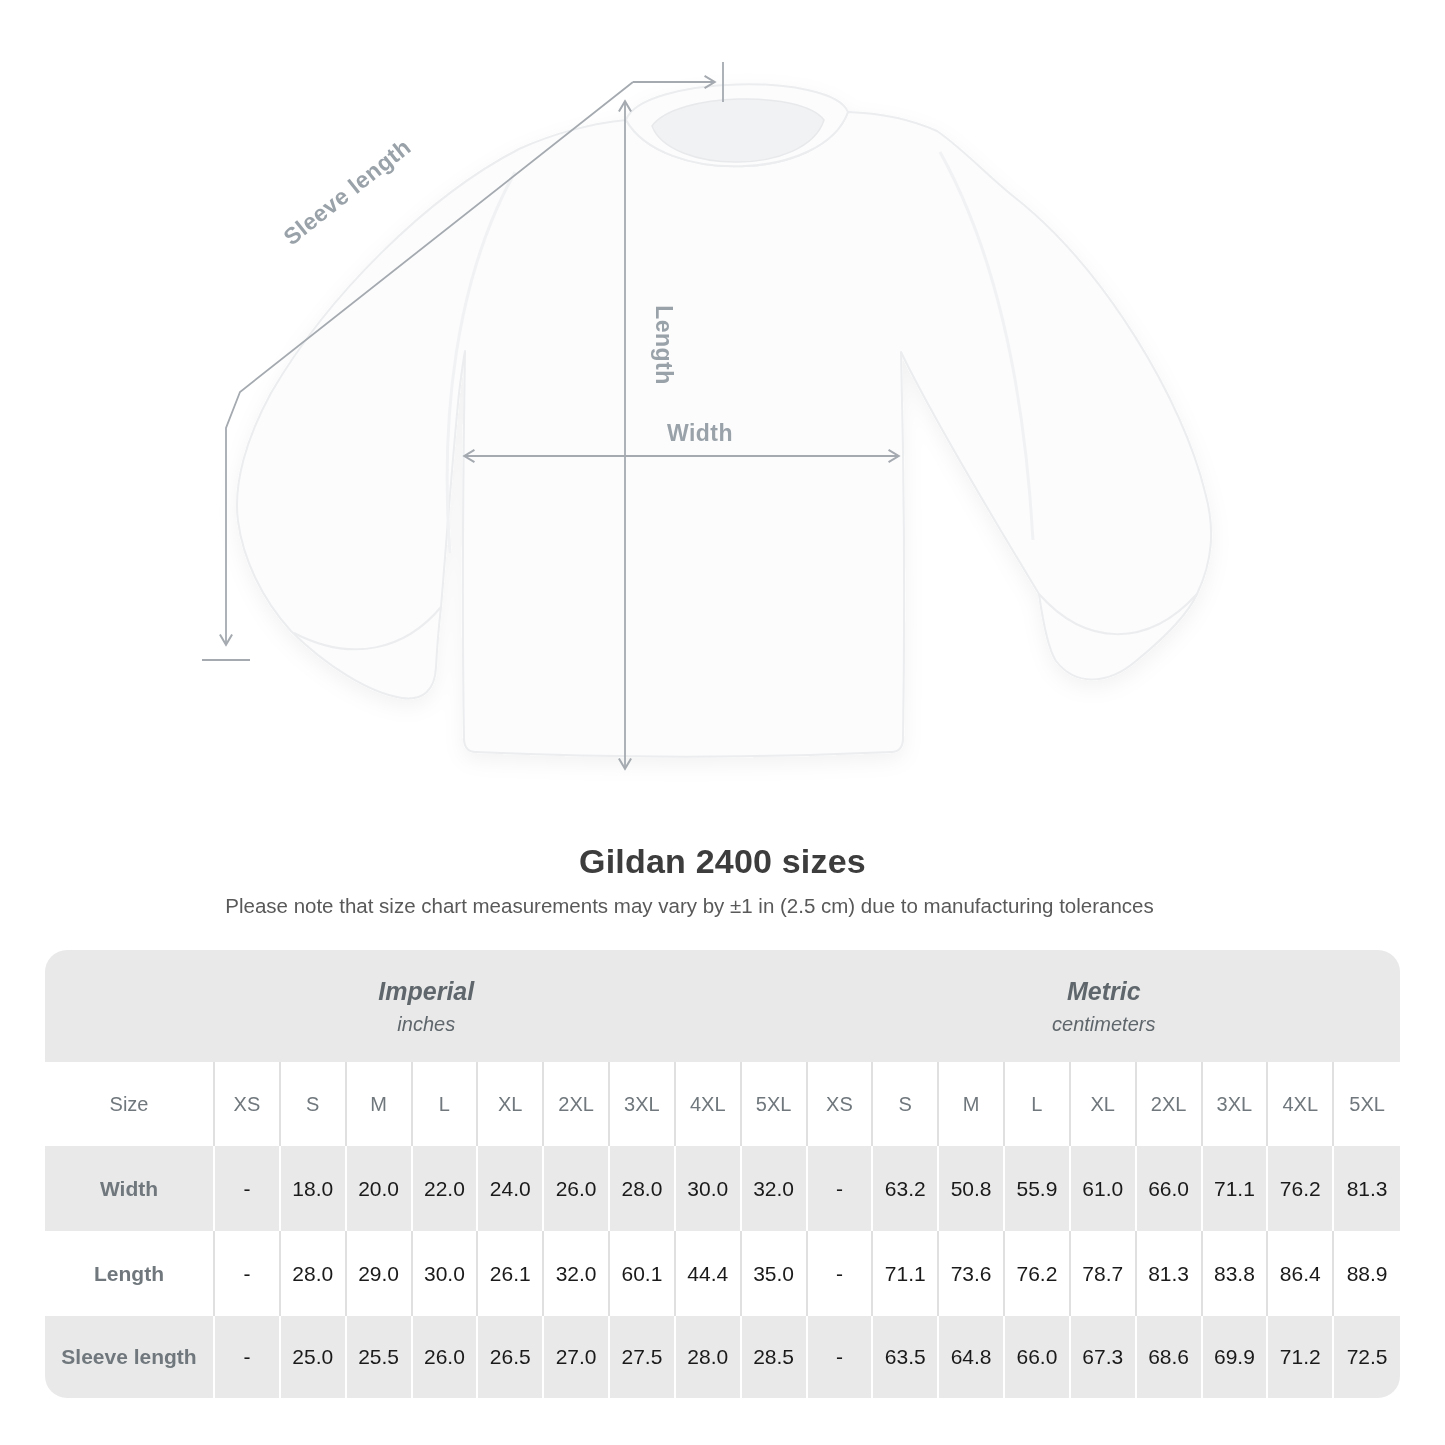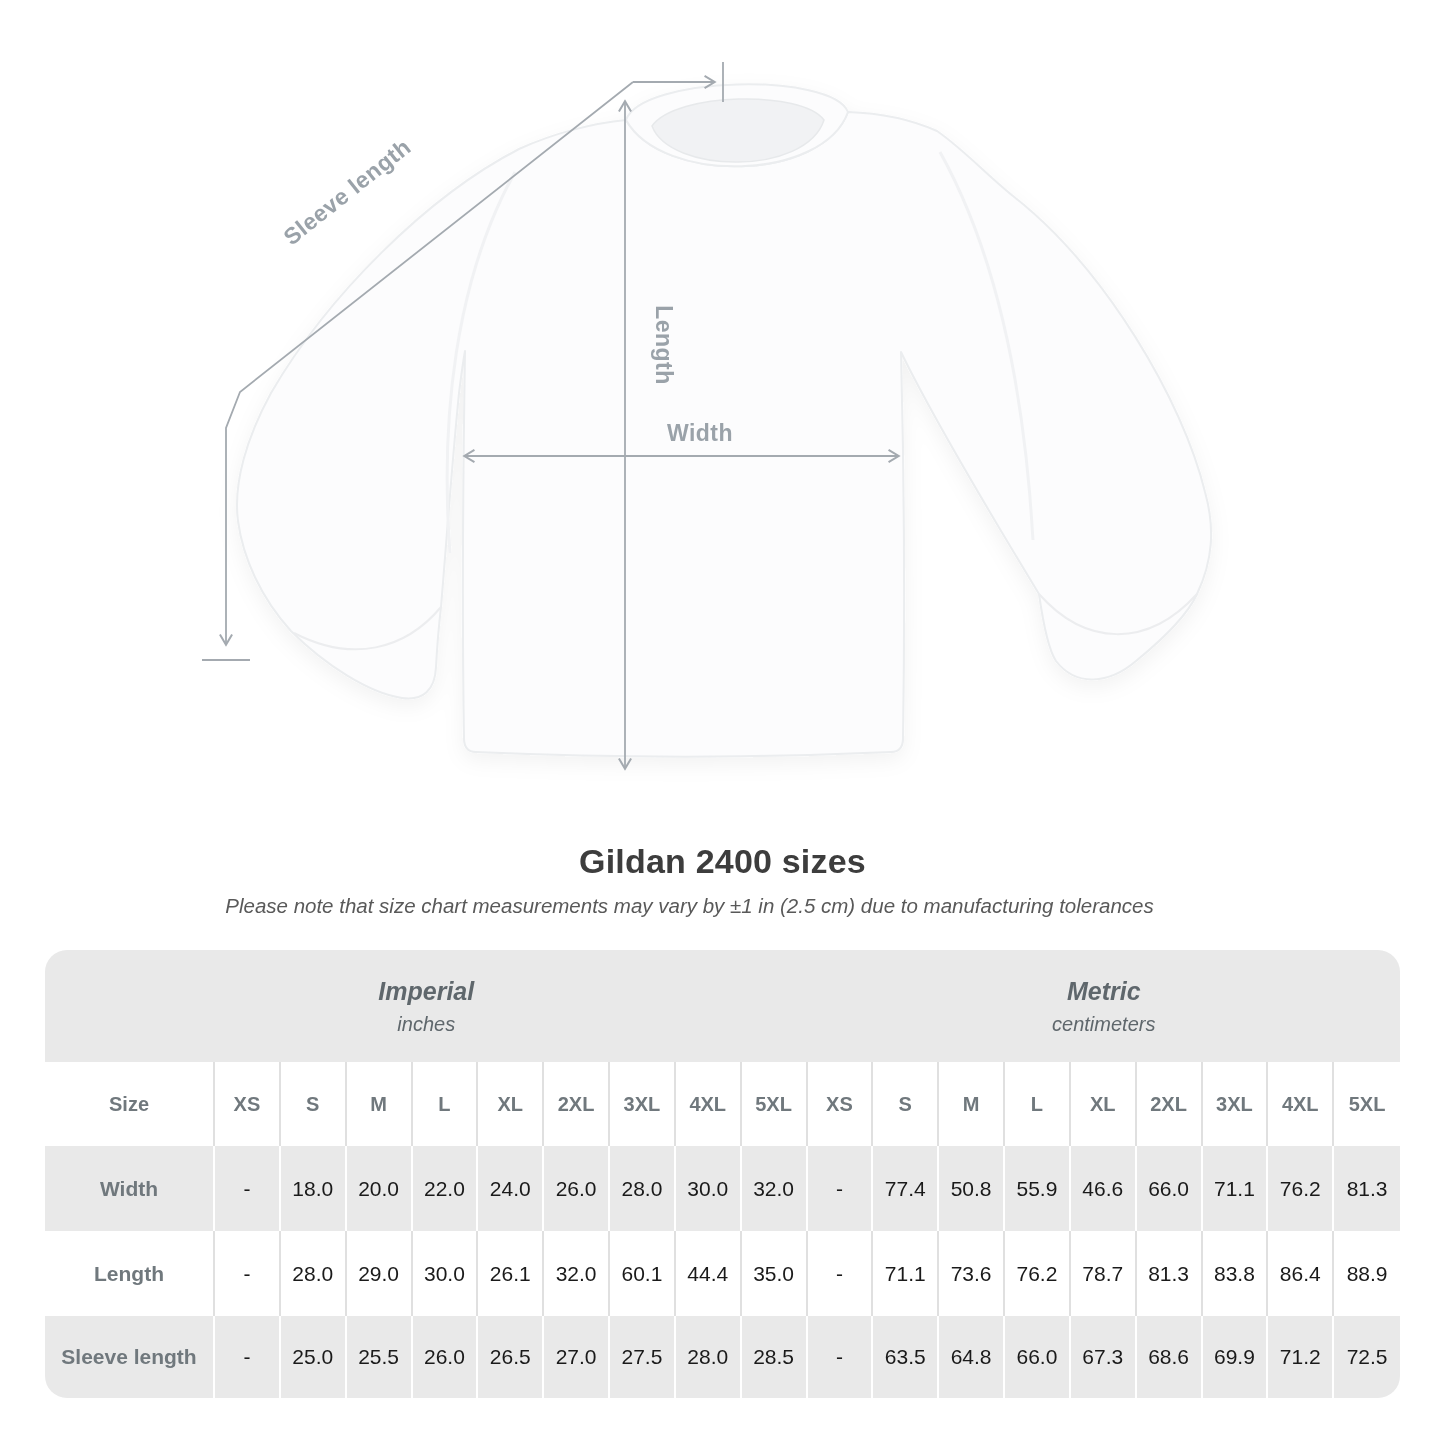--- a/index.html
+++ b/index.html
@@ -13,21 +13,21 @@
     font-family:"Liberation Sans", sans-serif;
     font-weight:bold;font-size:23px;fill:#9aa2a9;letter-spacing:.5px;
   }
   
   .title{
     position:absolute;top:842px;left:0;width:1445px;margin:0;
     text-align:center;font-size:34px;font-weight:bold;color:#3d3d3d;letter-spacing:.2px;
   }
   .subtitle{
     position:absolute;top:894px;left:0;width:1379px;margin:0;
-    text-align:center;font-style:italic;font-size:20.5px;color:#595959;
+    text-align:center;font-size:20.5px;color:#595959;
   }
   
   .size-table{
     position:absolute;top:950px;left:45px;width:1355px;height:448px;
     border-radius:22px;overflow:hidden;
     display:grid;
     grid-template-columns:170px repeat(18, 1fr);
     grid-template-rows:112px 84px 85px 85px 82px;
   }
   .section{
@@ -38,21 +38,21 @@
   .section.metric{grid-column:11 / span 9;}
   .sec-name{font-weight:bold;font-style:italic;font-size:25px;color:#5f676c;}
   .sec-unit{font-style:italic;font-size:20px;color:#5f676c;}
   .cell{
     display:flex;align-items:center;justify-content:center;
     font-size:21px;box-sizing:border-box;
   }
   .r-white{background:#ffffff;border-right:2px solid #e0e0e0;}
   .r-gray{background:#e9e9e9;border-right:2px solid #ffffff;}
   .size-table > .cell:nth-child(19n+2){border-right:none;}
-  .head{font-weight:bold;color:#70787d;font-size:20px;}
+  .head{font-weight:normal;color:#70787d;font-size:20px;}
   .rowlabel{font-weight:bold;color:#70787d;}
   .val{color:#1a1a1a;}
 </style>
 </head>
 <body>
 
 <div class="canvas">
 
   <svg class="diagram" viewBox="0 0 1445 830" aria-hidden="true">
     <defs>
@@ -155,24 +155,24 @@
       <div class="cell r-gray val">-</div>
       <div class="cell r-gray val">18.0</div>
       <div class="cell r-gray val">20.0</div>
       <div class="cell r-gray val">22.0</div>
       <div class="cell r-gray val">24.0</div>
       <div class="cell r-gray val">26.0</div>
       <div class="cell r-gray val">28.0</div>
       <div class="cell r-gray val">30.0</div>
       <div class="cell r-gray val">32.0</div>
       <div class="cell r-gray val">-</div>
-      <div class="cell r-gray val">77.4</div>
+      <div class="cell r-gray val">63.2</div>
       <div class="cell r-gray val">50.8</div>
       <div class="cell r-gray val">55.9</div>
-      <div class="cell r-gray val">46.6</div>
+      <div class="cell r-gray val">61.0</div>
       <div class="cell r-gray val">66.0</div>
       <div class="cell r-gray val">71.1</div>
       <div class="cell r-gray val">76.2</div>
       <div class="cell r-gray val">81.3</div>
       <div class="cell r-white rowlabel">Length</div>
       <div class="cell r-white val">-</div>
       <div class="cell r-white val">28.0</div>
       <div class="cell r-white val">29.0</div>
       <div class="cell r-white val">30.0</div>
       <div class="cell r-white val">26.1</div>

